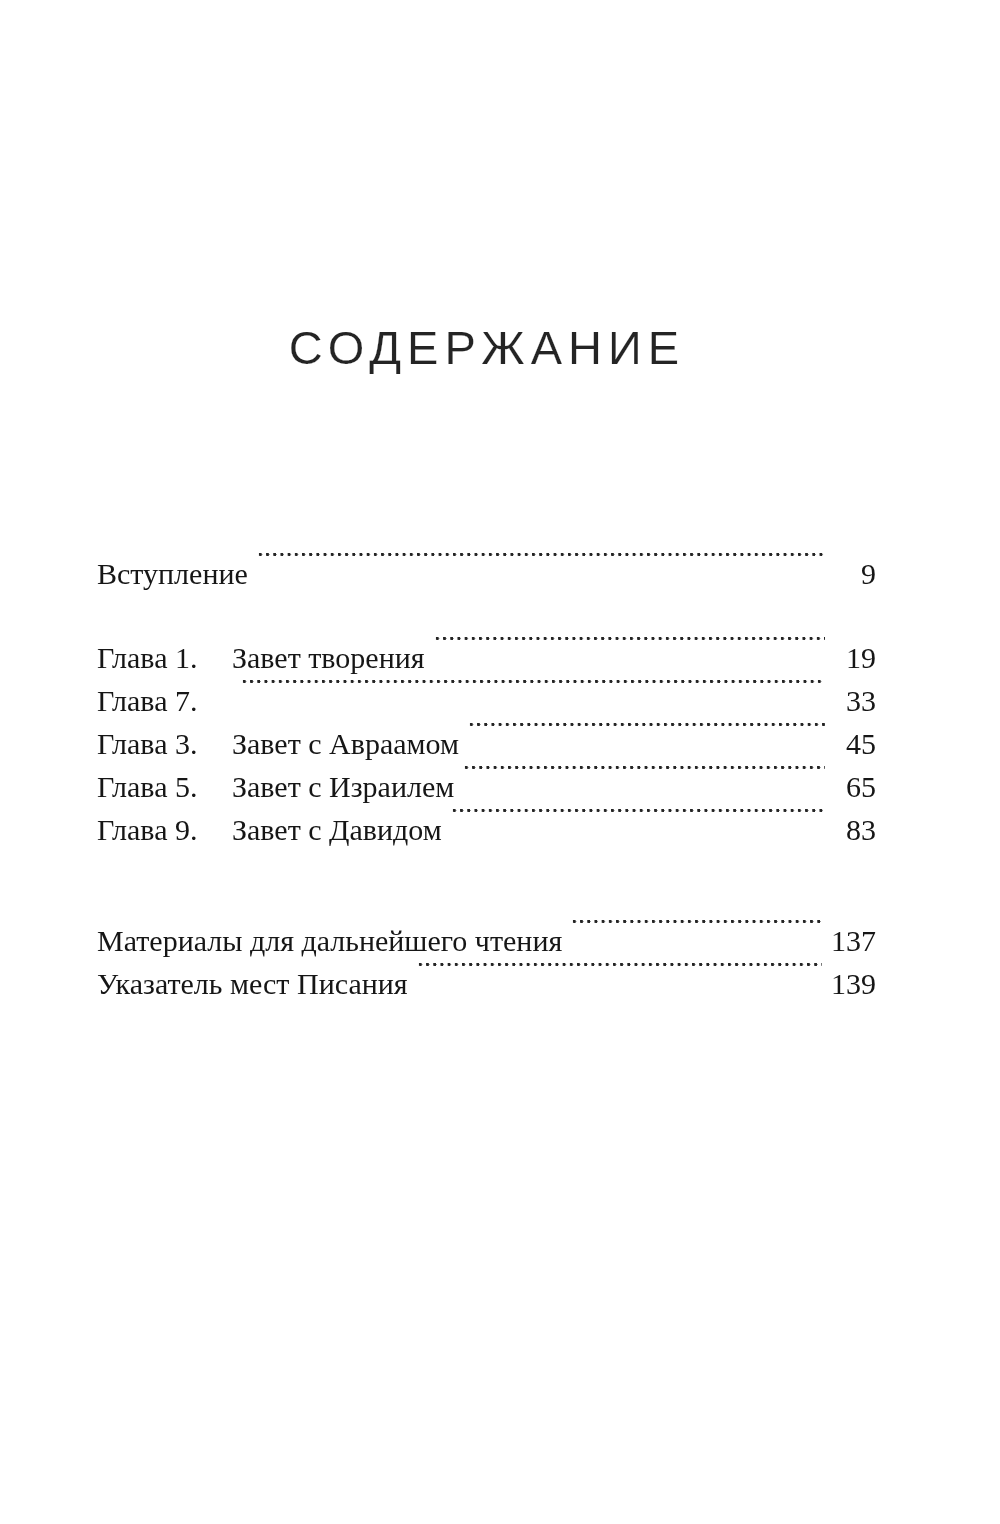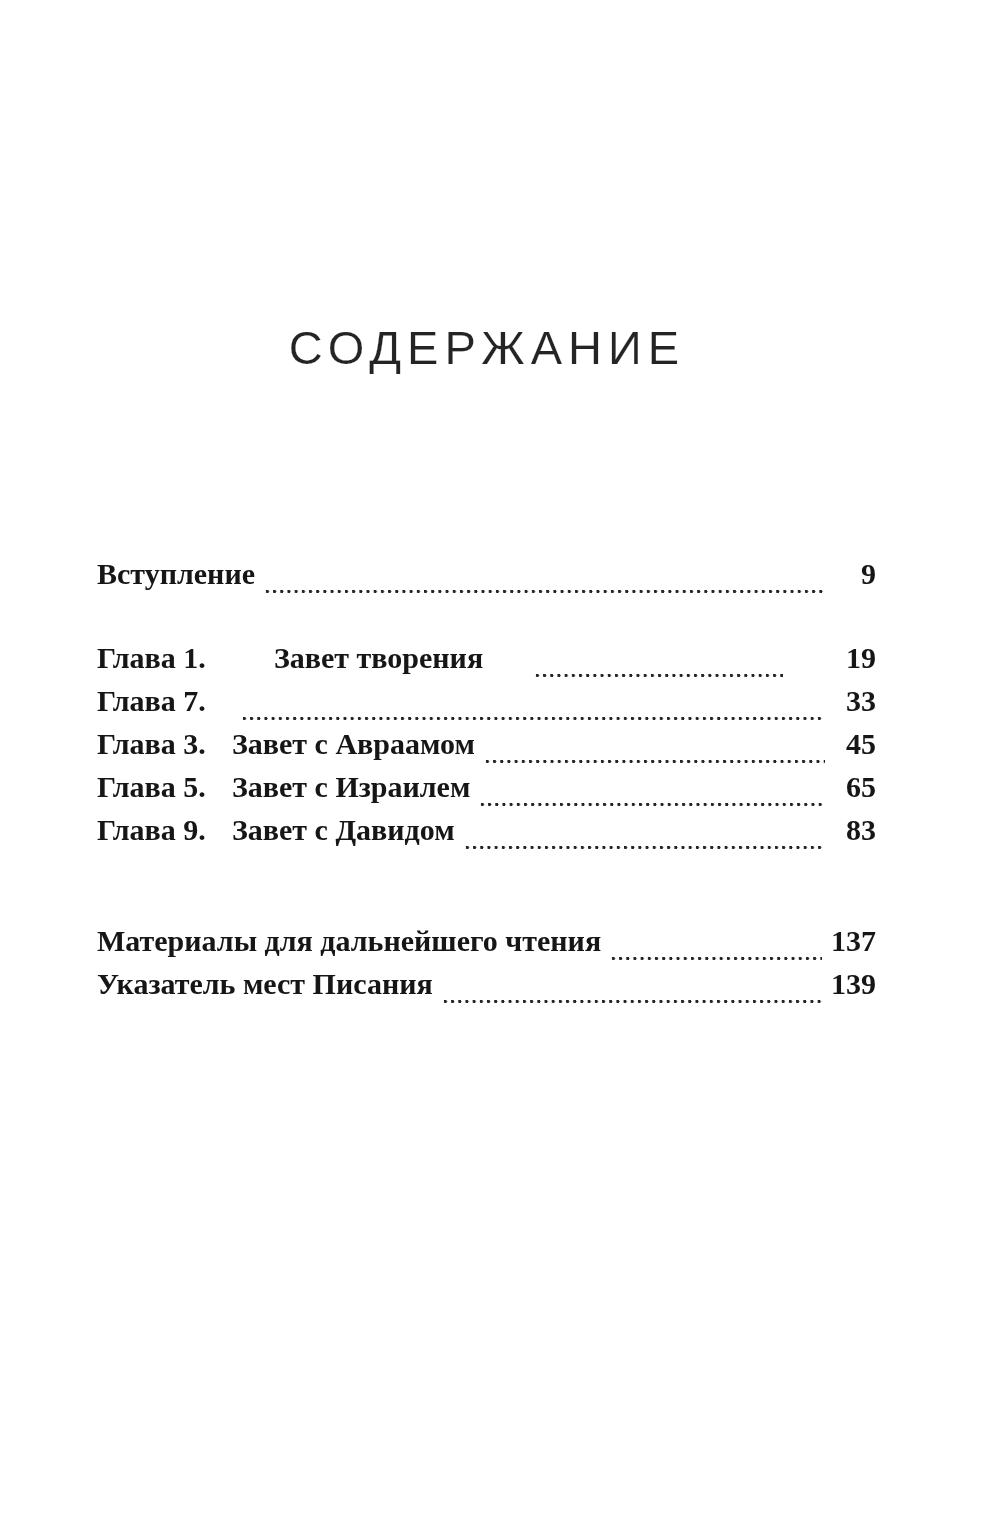--- a/index.html
+++ b/index.html
@@ -31,25 +31,24 @@
     -webkit-text-stroke: 0.2px #ffffff;
   }
   .toc {
     position: absolute;
     top: 552px;
     left: 97px;
     right: 92px;
   }
   .row {
     display: flex;
-    align-items: flex-end;
+    align-items: flex-start;
     font-size: 30px;
     line-height: 43px;
     white-space: nowrap;
-    font-weight: bold;
   }
   .row .label {
     flex: 0 0 135px;
   }
   .row .title {
     flex: 0 0 auto;
   }
   .row .dots {
     flex: 1 1 auto;
     height: 5px;
@@ -57,21 +56,21 @@
     background-image: radial-gradient(circle at 2.4px 2.4px, #242424 1.45px, rgba(0,0,0,0) 1.85px);
     background-size: 7.2px 5px;
     background-repeat: repeat-x;
     background-position: left bottom;
   }
   .row .page-num {
     flex: 0 0 auto;
     min-width: 42px;
     text-align: right;
   }
-  .gap-small { margin-top: 41px; gap: 42px; }
+  .gap-small { margin-top: 41px; }
   .gap-large { margin-top: 68px; }
   .extra-dot-gap .dots { margin-left: 24px; }
 </style>
 </head>
 <body>
 
 <div class="page">
 
   <div class="contents-title">СОДЕРЖАНИЕ</div>
 

